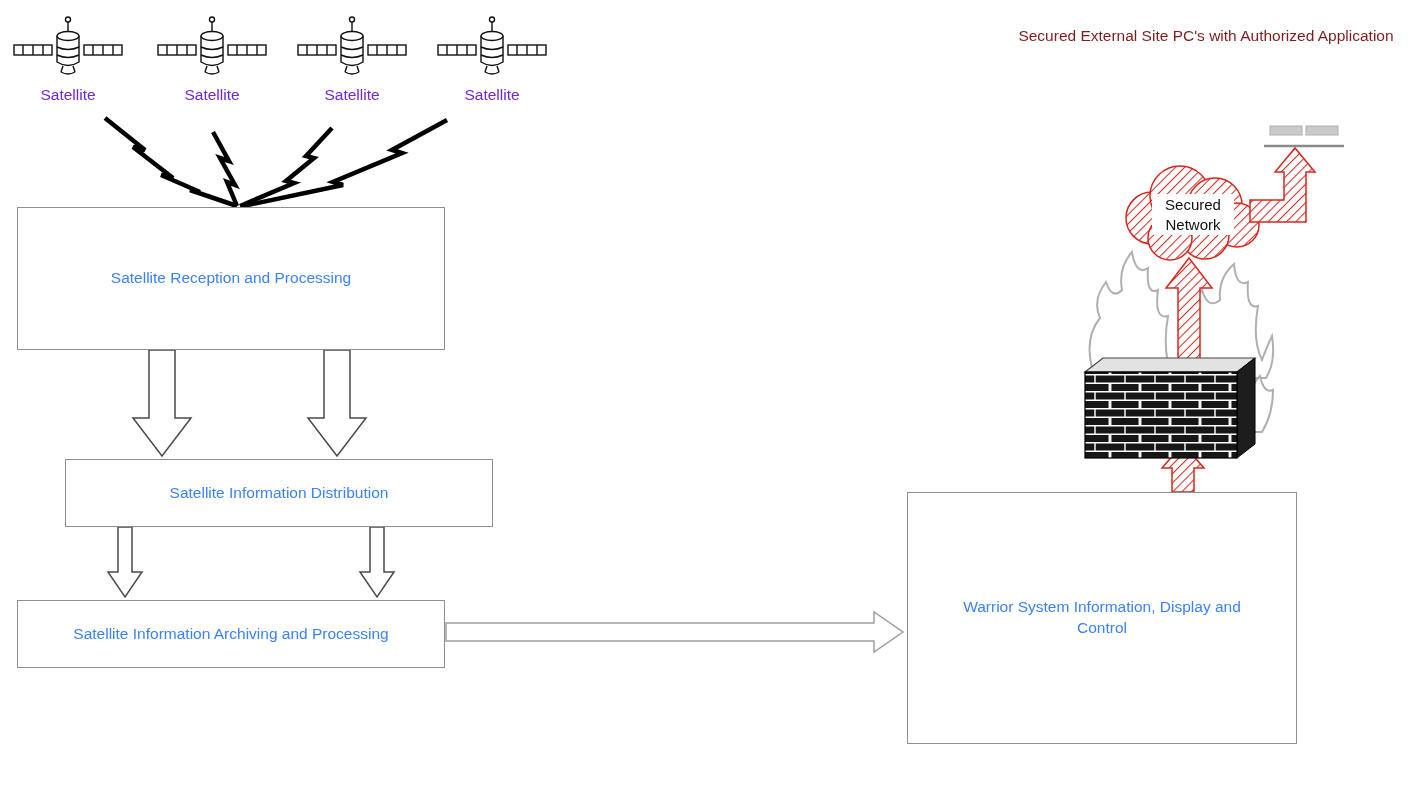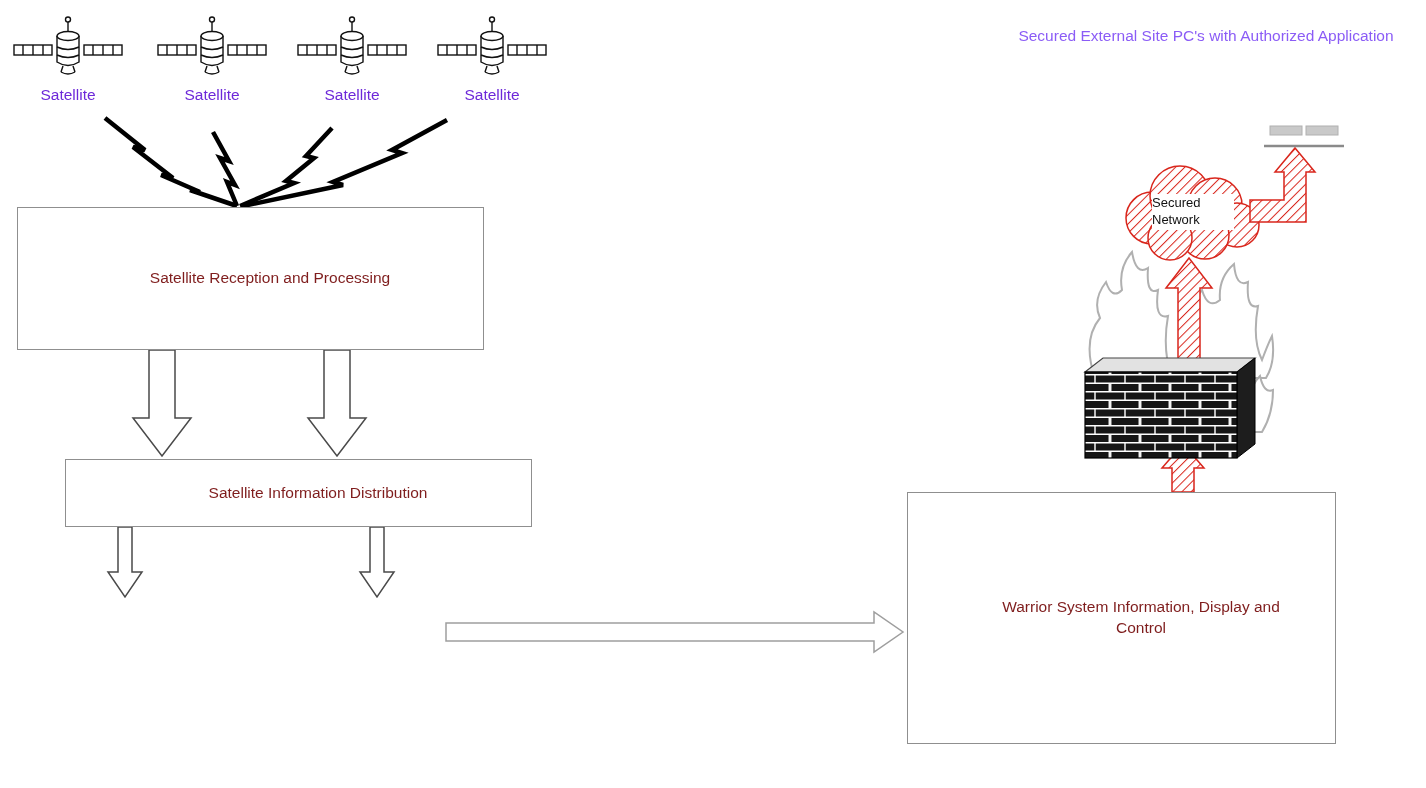--- a/index.html
+++ b/index.html
@@ -10,41 +10,40 @@
     font-family:"Liberation Sans", sans-serif;
     overflow:hidden;
   }
   .layer{position:absolute;left:0;top:0;}
   .box{
     position:absolute;
     border:1px solid #8f8f8f;
     background:#fff;
     display:flex;align-items:center;justify-content:center;
     text-align:center;
-    font-size:15.5px;color:#7f1d1d;
+    font-size:15.5px;color:#3b82f6;
     line-height:1.35;
-    padding-left:39px;
   }
   .box-reception{left:17px;top:207px;width:426px;height:141px;}
   .box-distribution{left:17px;top:459px;width:426px;height:66px;margin-left:48px;}
   .box-archiving{left:17px;top:600px;width:426px;height:66px;}
   .box-warrior{left:907px;top:492px;width:388px;height:250px;}
   .box-warrior span{display:inline-block;width:300px;}
   .sat-label{
     position:absolute;top:86px;width:90px;
     text-align:center;font-size:15.5px;color:#6d28d9;
   }
   .cloud-label{
     position:absolute;left:1152px;top:194px;width:82px;
-    font-size:13px;color:#111;line-height:1.3;
+    text-align:center;font-size:15px;color:#111;line-height:1.3;
     background:#fff;padding:1px 0;
   }
   .diagram-title{
     position:absolute;left:1010px;top:26px;width:392px;
-    text-align:center;font-size:15.5px;color:#8b5cf6;line-height:1.3;
+    text-align:center;font-size:15.5px;color:#7f1d1d;line-height:1.3;
   }
 </style>
 </head>
 <body>
 
 <div class="canvas">
 
   <svg class="layer" width="1426" height="788" viewBox="0 0 1426 788">
     <defs>
 
@@ -136,20 +135,23 @@
   <div class="sat-label" style="left:167px">Satellite</div>
   <div class="sat-label" style="left:307px">Satellite</div>
   <div class="sat-label" style="left:447px">Satellite</div>
 
   <div class="box box-reception">
     <span>Satellite Reception and Processing</span>
   </div>
   <div class="box box-distribution">
     <span>Satellite Information Distribution</span>
   </div>
+  <div class="box box-archiving">
+    <span>Satellite Information Archiving and Processing</span>
+  </div>
   <div class="box box-warrior">
     <span>Warrior System Information,  Display and Control</span>
   </div>
 
   <div class="cloud-label">Secured Network</div>
 
   <div class="diagram-title">Secured External Site PC's with Authorized Application</div>
 
 </div>
 

